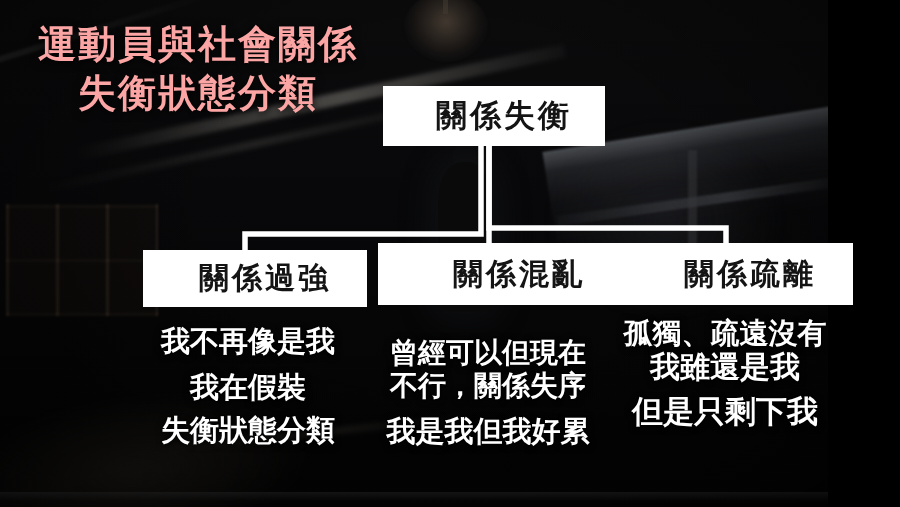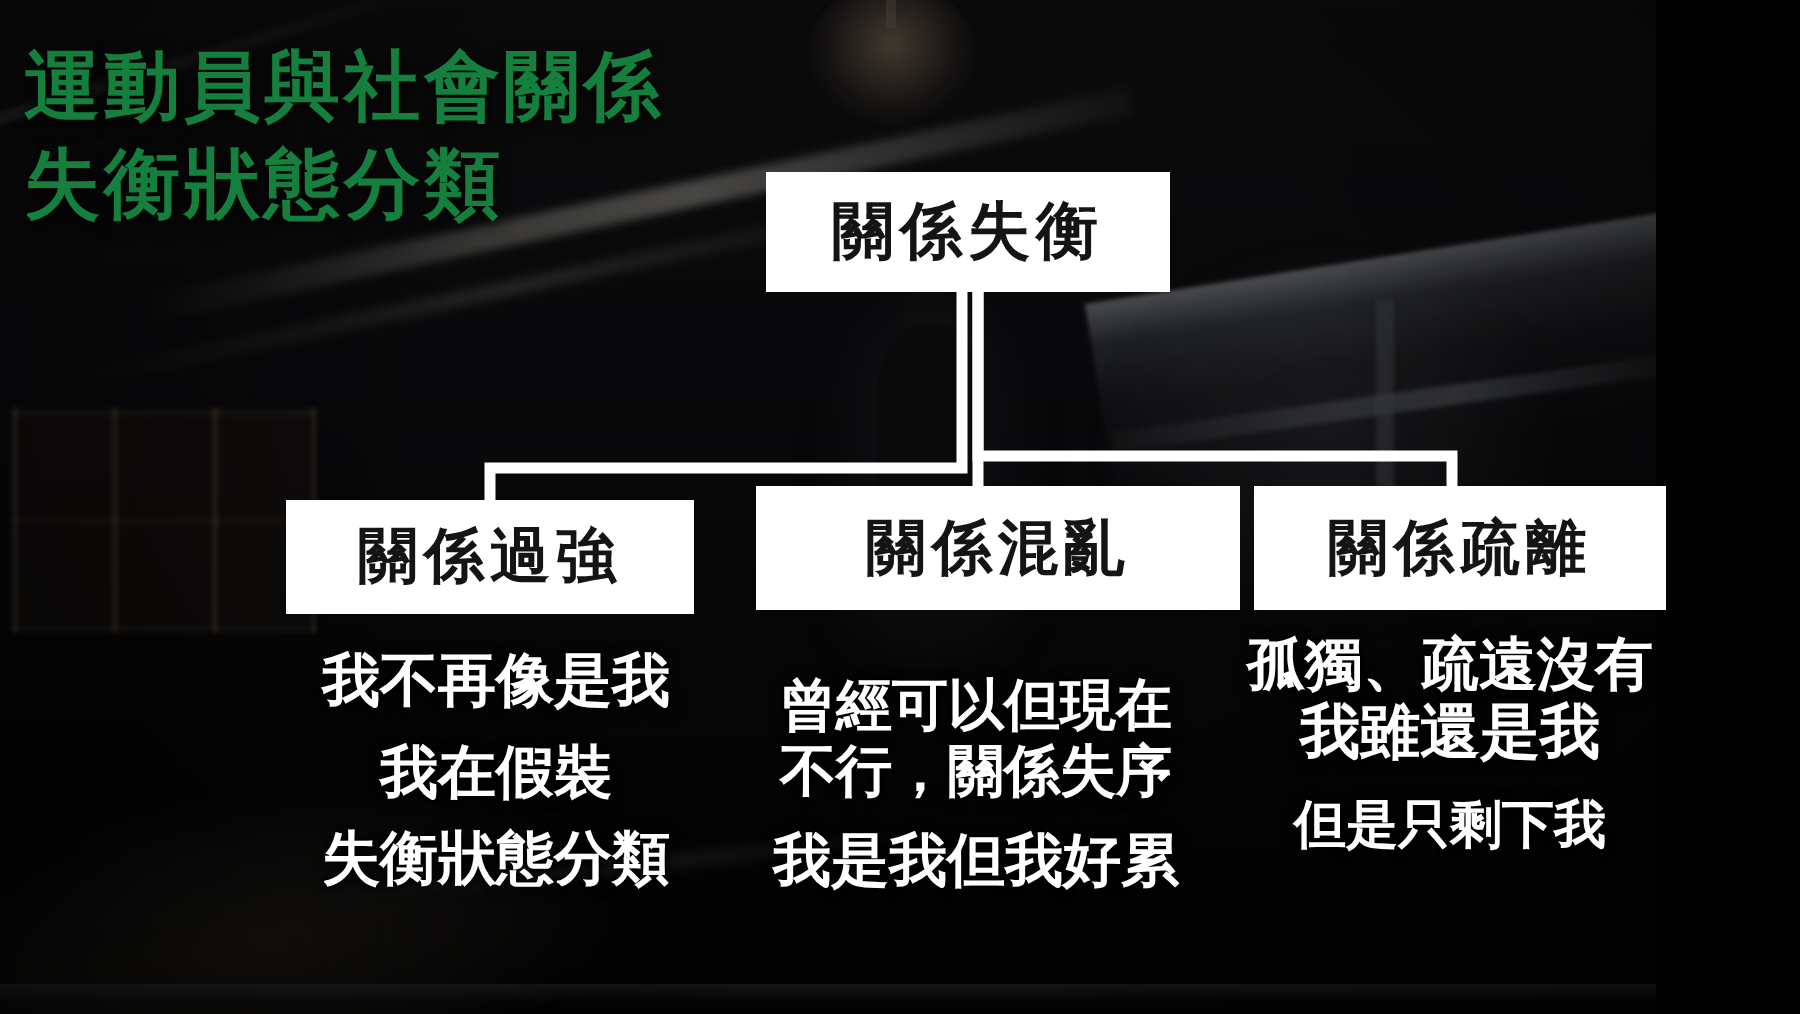--- a/index.html
+++ b/index.html
@@ -44,42 +44,42 @@
     background:radial-gradient(closest-side,rgba(95,84,70,.26),rgba(0,0,0,0));filter:blur(6px);}
   .floor-streak{left:150px;top:430px;width:320px;height:7px;transform:rotate(-6deg);
     background:linear-gradient(90deg,rgba(80,74,66,0),rgba(96,90,82,.25) 50%,rgba(60,56,50,0));filter:blur(2px);}
   .floor-edge{left:0;top:492px;width:828px;height:15px;
     background:linear-gradient(180deg,rgba(78,78,80,.35),rgba(18,18,18,.15) 60%,rgba(0,0,0,0));}
   .vignette{left:0;top:0;width:828px;height:507px;
     background:radial-gradient(ellipse at 54% 38%,rgba(0,0,0,0) 35%,rgba(0,0,0,.50) 88%);}
   
   .connectors{position:absolute;left:0;top:0;}
   .node{position:absolute;background:#ffffff;color:#141414;display:flex;align-items:center;justify-content:center;
-    font-weight:700;letter-spacing:3px;white-space:nowrap;}
+    font-weight:700;letter-spacing:3px;white-space:nowrap;padding-left:20px;}
   .node-root{left:383px;top:86px;width:202px;height:60px;font-size:31px;}
   .node-b0{left:143px;top:250px;width:204px;height:57px;font-size:30px;}
   .node-b1{left:378px;top:243px;width:242px;height:62px;font-size:30px;}
   .node-b2{left:627px;top:243px;width:206px;height:62px;font-size:30px;}
-  .title{position:absolute;left:12px;top:20px;width:372px;text-align:left;color:#15803d;
+  .title{position:absolute;left:12px;top:20px;width:372px;text-align:center;color:#fca5a5;
     font-weight:800;font-size:38px;line-height:49px;letter-spacing:2px;
     text-shadow:0 2px 8px rgba(0,0,0,.9);}
   .notes{position:absolute;text-align:center;color:#fff;font-weight:700;
     text-shadow:0 1px 7px rgba(0,0,0,.95), 0 0 2px rgba(0,0,0,.8);}
   .notes p{margin:0;}
   .col0{left:125px;top:322px;width:246px;font-size:29px;}
   .col0 p{line-height:38px;}
   .col0 .p1{margin-top:8px;}
   .col0 .p2{margin-top:5px;}
   .col1{left:366px;top:336px;width:244px;font-size:28px;}
   .col1 p{line-height:33px;}
   .col1 .p1{margin-top:13px;font-size:29px;}
   .col2{left:606px;top:316px;width:238px;font-size:29px;}
   .col2 p{line-height:34px;}
   .col2 .p1{margin-top:0;font-size:30px;}
-  .col2 .p2{margin-top:11px;font-size:26px;}
+  .col2 .p2{margin-top:11px;font-size:31px;}
 </style>
 </head>
 <body>
 
 <div id="stage">
 
   <div class="photo">
     <div class="streak-tl"></div>
     <div class="duct1"></div>
     <div class="duct2"></div>

